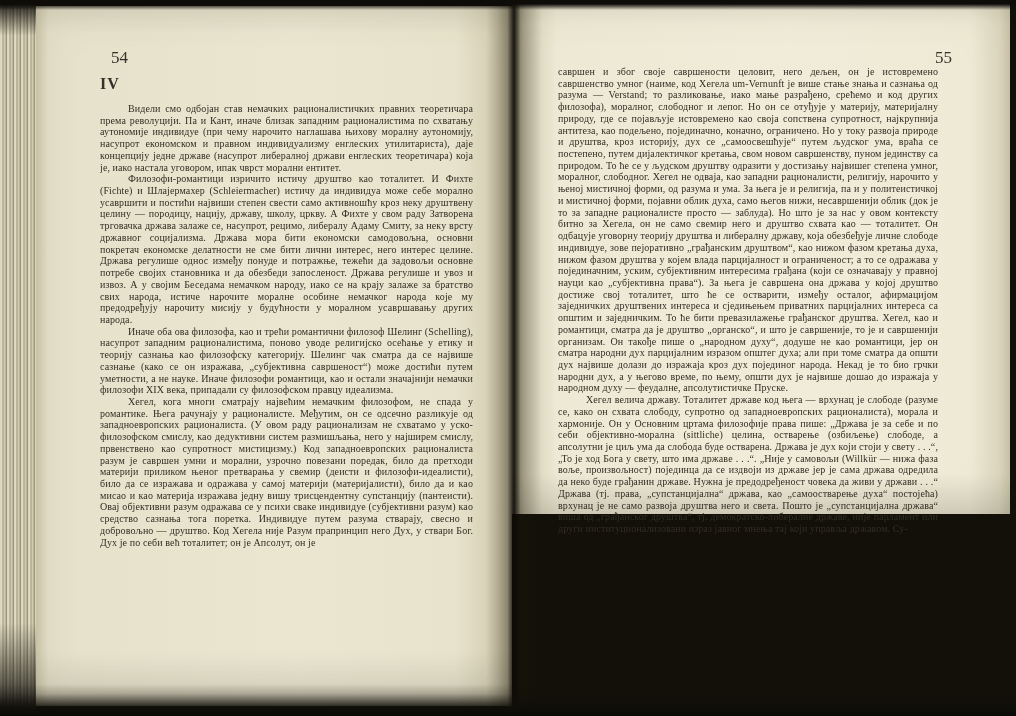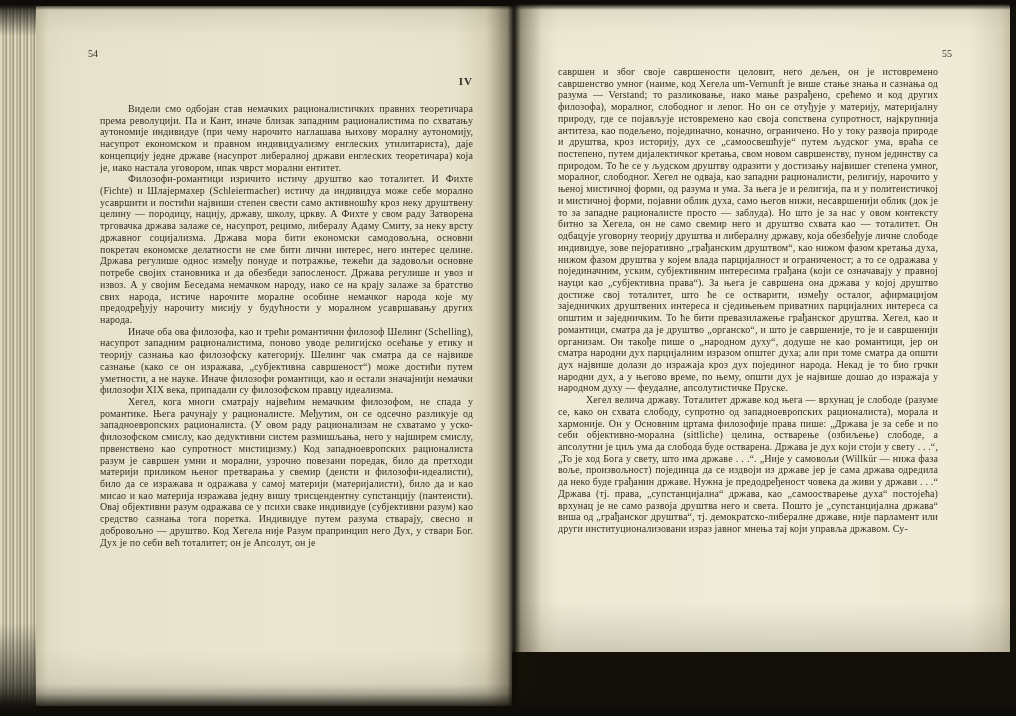--- a/index.html
+++ b/index.html
@@ -8,21 +8,21 @@
     font-family:"Liberation Serif","DejaVu Serif",serif;
   }
   .page{position:absolute;box-shadow:inset 0 0 46px rgba(95,84,52,0.14);}
   .page-left{
     left:34px;top:6px;width:478px;height:700px;
     background:
       linear-gradient(180deg, rgba(0,0,0,0.05) 0%, rgba(0,0,0,0) 4%, rgba(0,0,0,0) 92%, rgba(0,0,0,0.10) 100%),
       linear-gradient(90deg,#cdc6ab 0%,#e6e1ca 3%,#ebe6d0 55%,#e8e3cc 88%,#d6cfb4 97%,#bdb599 100%);
   }
   .page-right{
-    left:512px;top:4px;width:498px;height:648px;
+    left:512px;top:4px;width:498px;height:510px;
     background:
       linear-gradient(180deg, rgba(0,0,0,0.04) 0%, rgba(0,0,0,0) 4%, rgba(0,0,0,0) 92%, rgba(0,0,0,0.10) 100%),
       linear-gradient(90deg,#b3ac91 0%,#d8d2b9 2.5%,#eee9d4 9%,#f1ecd9 55%,#efead5 92%,#e0dac3 98%,#cfc8ae 100%);
   }
   .left-stack{
     position:absolute;left:0;top:0;width:36px;height:716px;
     background:
       linear-gradient(180deg, rgba(10,9,6,0.95) 0%, rgba(10,9,6,0) 5%, rgba(10,9,6,0) 87%, rgba(10,9,6,0.9) 100%),
       repeating-linear-gradient(90deg,#d8d2b8 0px,#e3decc 2px,#978f73 3px,#dcd6bd 4px,#b0a98c 6px,#8c856a 7px);
   }
@@ -31,26 +31,26 @@
     background:linear-gradient(90deg, rgba(28,22,12,0) 0%, rgba(28,22,12,0.30) 38%, rgba(12,10,5,0.92) 50%, rgba(28,22,12,0.30) 62%, rgba(28,22,12,0) 100%);
   }
   .top-shadow{
     position:absolute;top:0;left:0;width:100%;height:10px;pointer-events:none;
     background:linear-gradient(180deg,#0d0c09 0%,#0d0c09 40%,rgba(13,12,9,0) 100%);
   }
   .bottom-shadow{
     position:absolute;bottom:0;left:0;width:100%;height:32px;pointer-events:none;
     background:linear-gradient(180deg, rgba(16,14,9,0) 0%, rgba(16,14,9,0.2) 30%, rgba(16,14,9,0.88) 72%, #0b0a06 100%);
   }
-  .pagenum{position:absolute;font-size:10px;color:#35302a;}
+  .pagenum{position:absolute;font-size:17px;color:#35302a;margin-left:23px;}
   .pagenum-left{left:54px;top:42px;}
   .pagenum-right{right:58px;top:44px;}
   .heading{
-    position:absolute;left:66px;top:69px;width:373px;text-align:right;
-    font-weight:bold;font-size:11px;letter-spacing:1px;color:#35302a;
+    position:absolute;left:66px;top:69px;width:373px;text-align:left;
+    font-weight:bold;font-size:16px;letter-spacing:1px;color:#35302a;
   }
   .page-text{
     position:absolute;color:#322d24;font-size:10px;line-height:11.72px;
     text-align:justify;overflow:hidden;letter-spacing:0.1px;
   }
   .left-text{left:66px;top:97px;width:373px;height:550px;}
   .right-text{left:46px;top:62px;width:380px;height:602px;}
   .page-text p{margin:0;padding:0;}
   .page-text p.indent{text-indent:28px;}
   .italic{}

